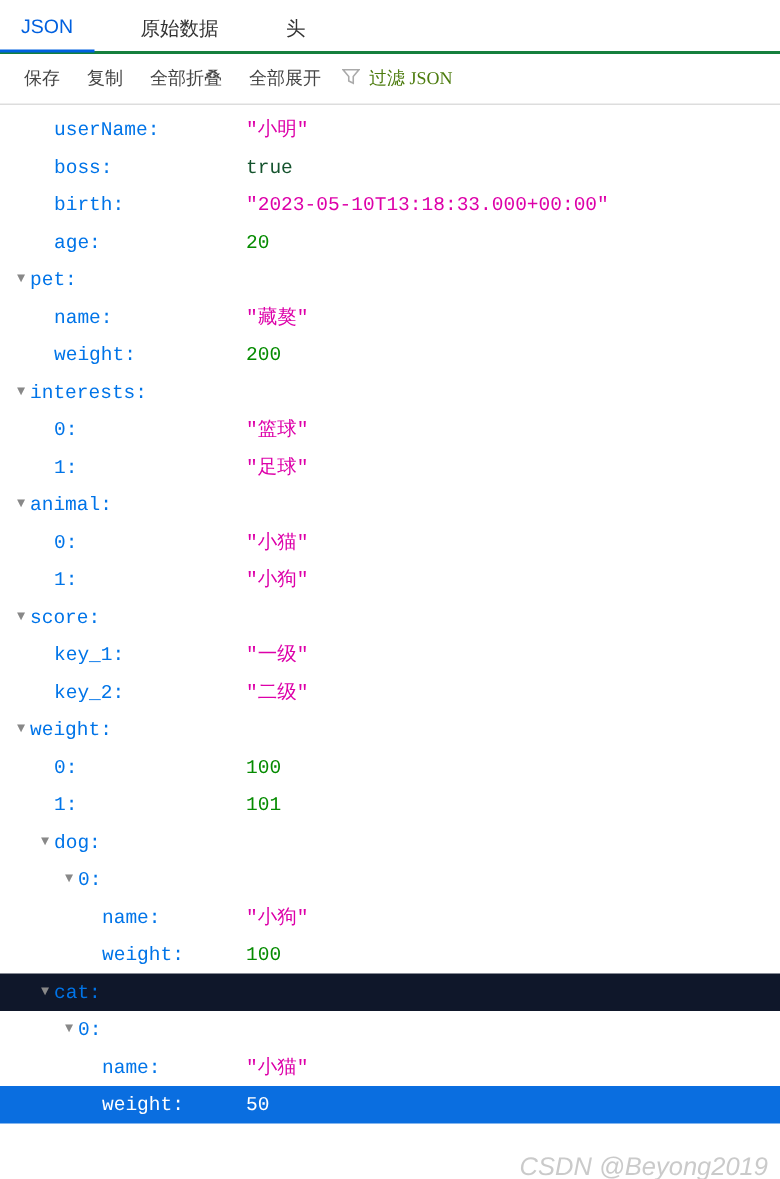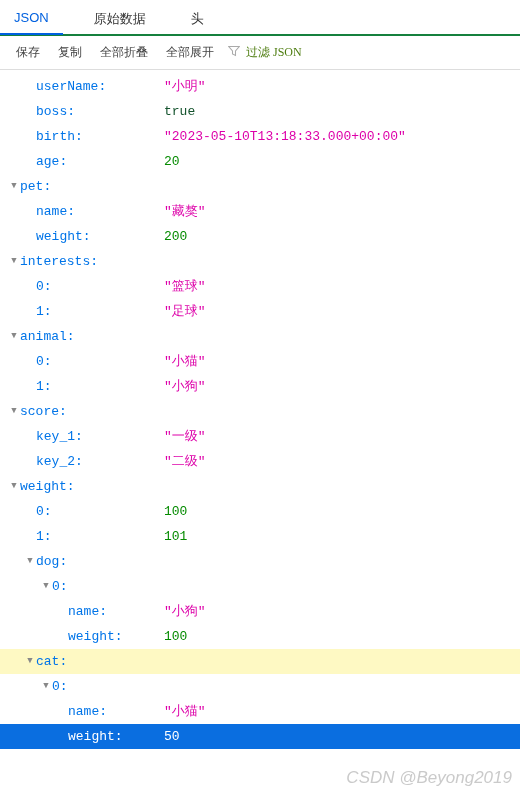--- a/index.html
+++ b/index.html
@@ -7,21 +7,21 @@
     .tabs { display: flex; border-bottom: 2px solid #15803d; padding-top: 4px; gap: 17px; }
     .tab { padding: 6px 14px; cursor: pointer; font-family: -apple-system, "Segoe UI", sans-serif; font-size: 13px; color: #333; }
     .tab.active { color: #0060df; border-bottom: 2px solid #0060df; margin-bottom: -1px; }
     .toolbar { display: flex; align-items: center; padding: 4px 8px; border-bottom: 1px solid #ddd; font-family: Liberation Serif, serif; font-size: 12px; color: #444; gap: 2px; }
     .toolbar .btn { padding: 4px 8px; cursor: pointer; }
     .toolbar .filter-ico { color: #999; margin-left: 4px; }
     .toolbar .filter-text { color: #4d7c0f; padding: 4px; }
     .tree { padding-top: 4px; padding-bottom: 2px; }
     .node { position: relative; line-height: 25px; height: 25px; white-space: nowrap; }
     .node.selected { background: #0a6ee0; color: #fff; }
-    .node.hovered { background: #fef9c3; }
+    .node.hovered { background: #0f172a; }
     .tw { display: inline-block; width: 12px; text-align: center; cursor: pointer; color: #888; font-size: 9px; vertical-align: middle; }
     .key { color: #0074e8; text-align: center; }
     .colon { color: #0074e8; }
     .node.selected .key, .node.selected .colon, .node.selected .str, .node.selected .num, .node.selected .bool { color: #fff; }
     .str { color: #dd00a9; }
     .num { color: #058b00; }
     .bool { color: #14532d; }
     .val { position: absolute; left: 164px; }
     .watermark { position: absolute; right: 8px; top: 768px; color: rgba(150,150,150,0.5); font-style: italic; font-family: sans-serif; font-size: 17px; }
   </style>

